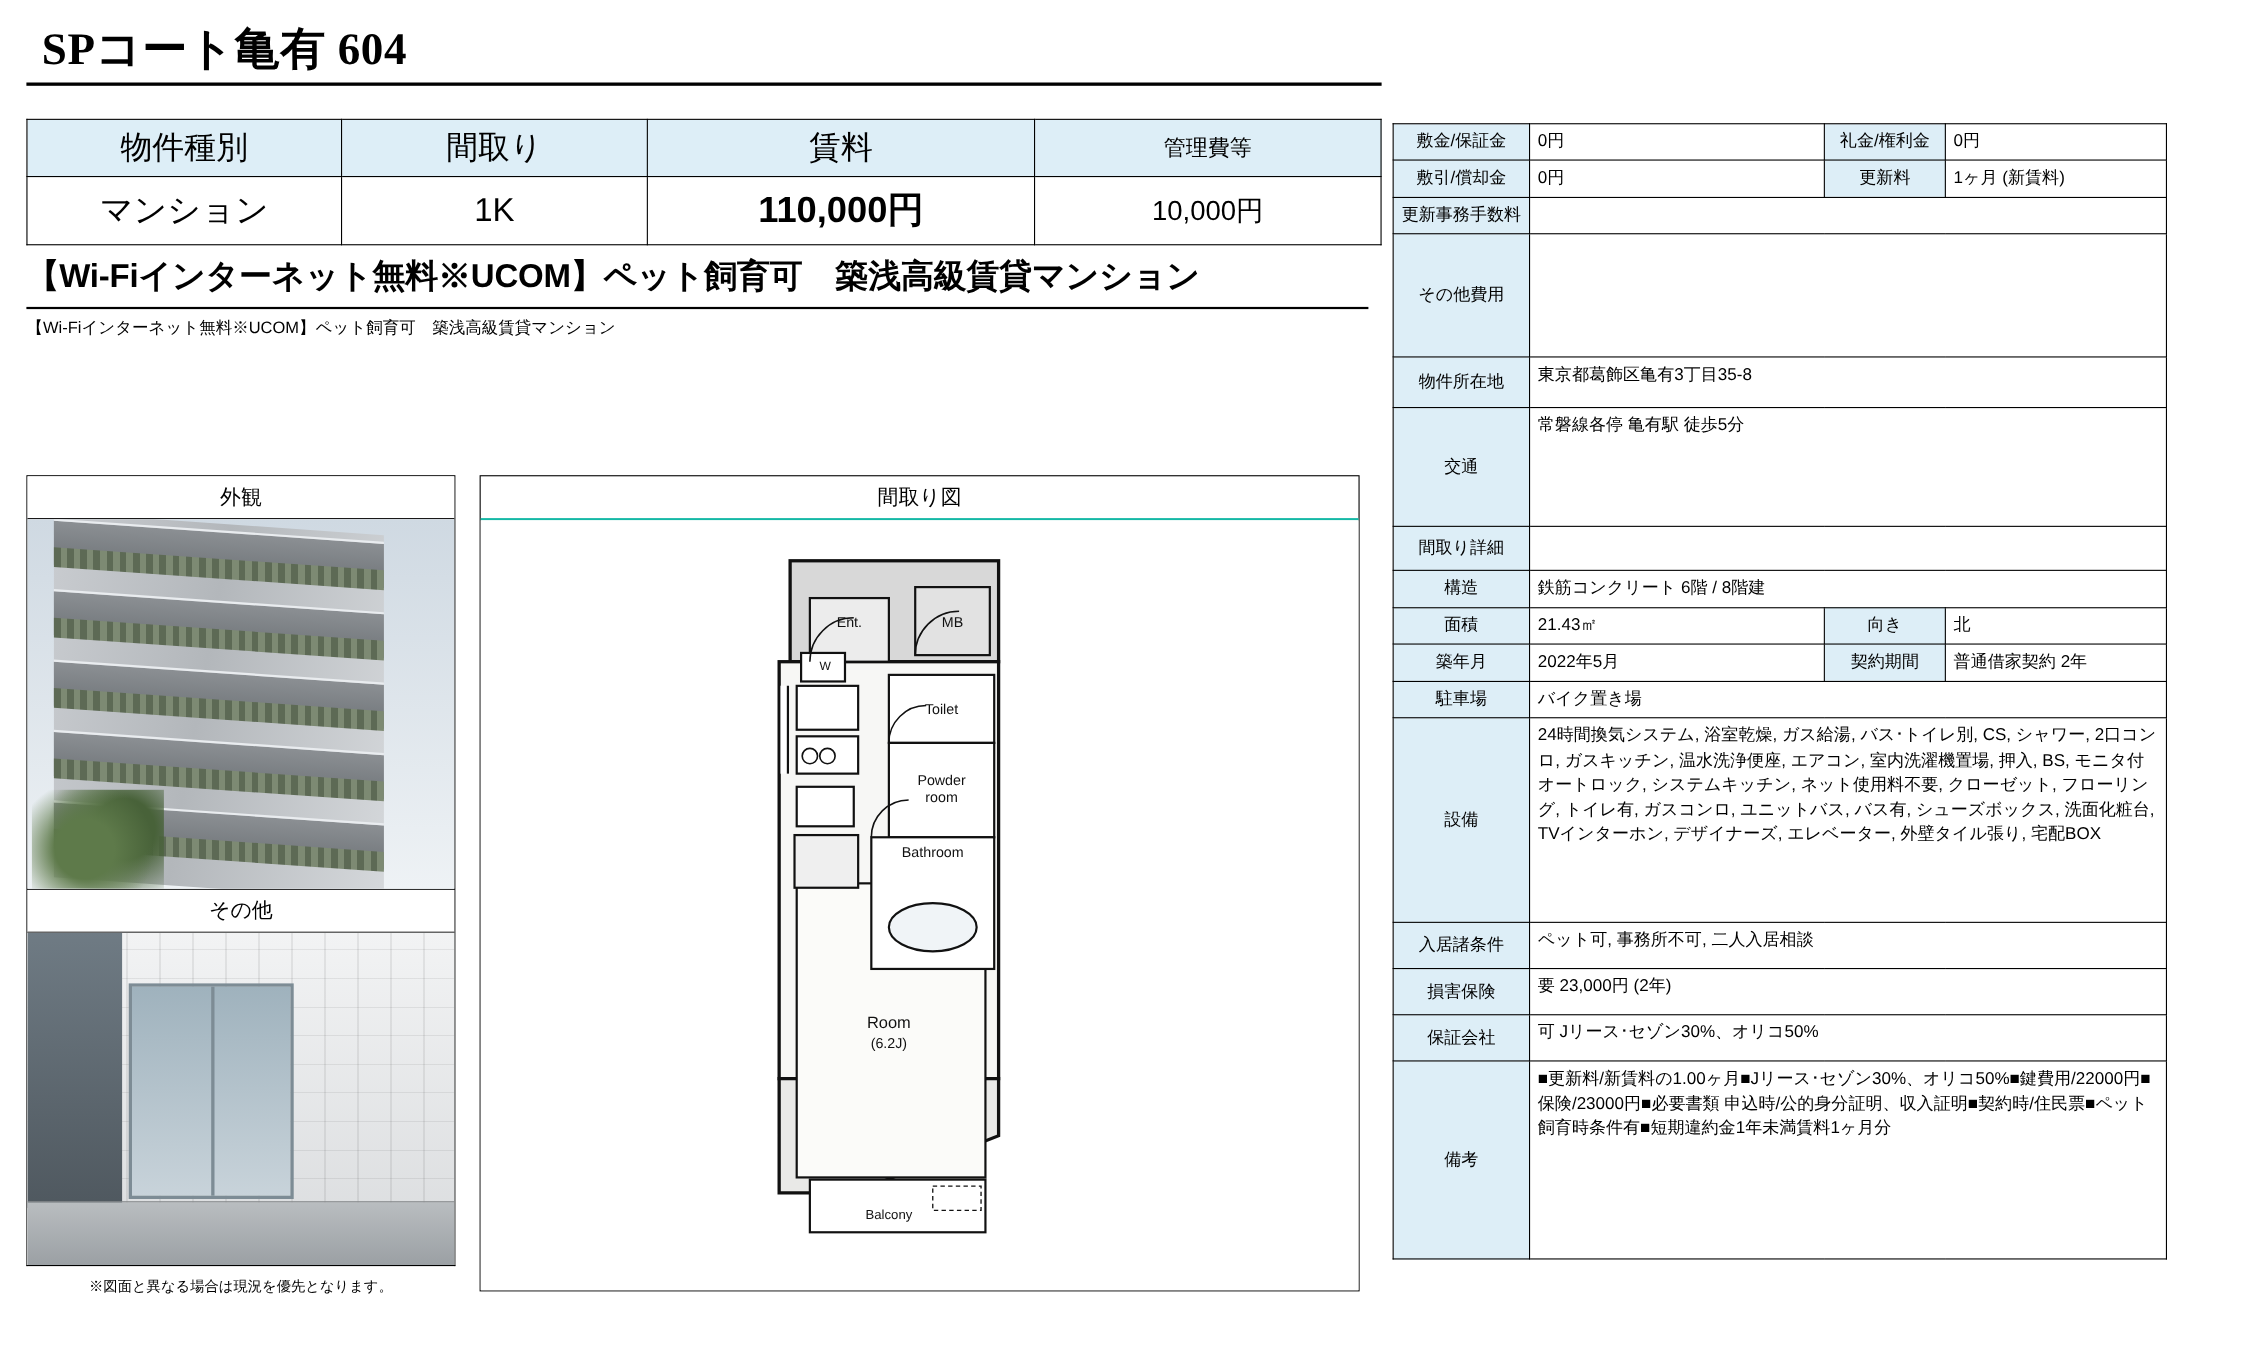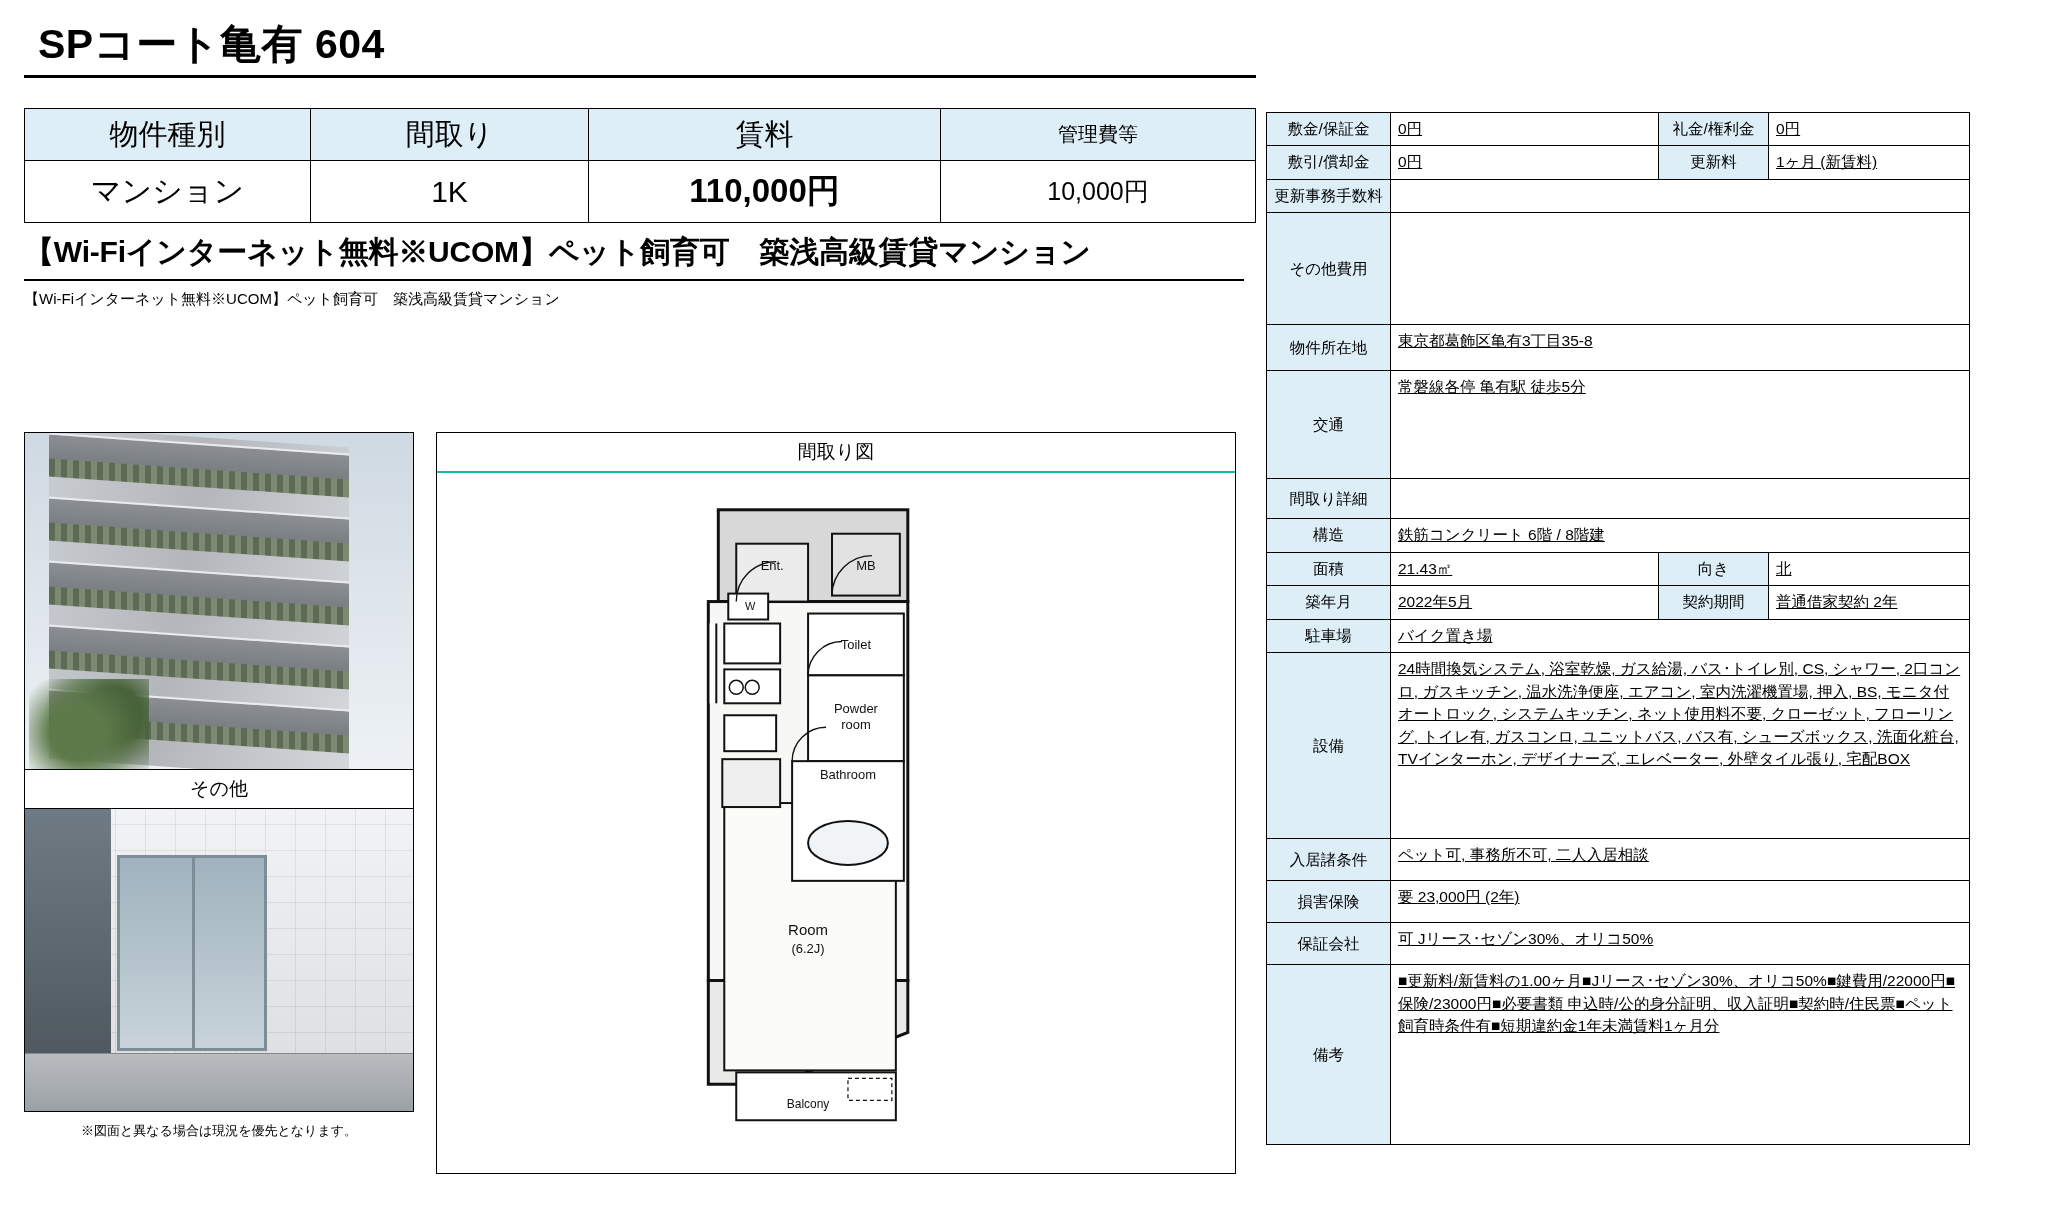--- a/index.html
+++ b/index.html
@@ -19,20 +19,21 @@
     padding: 18px 24px;
   }
 
   
   .title-row {
     display: flex;
     align-items: flex-end;
     border-bottom: 3px solid #000;
     padding: 6px 0 10px 14px;
     width: 1232px;
+    font-family: Liberation Serif, serif;
   }
   .title-row .title {
     font-size: 41px;
     font-weight: bold;
     letter-spacing: 0.5px;
     line-height: 1;
   }
 
   
   .left-col {
@@ -155,21 +156,21 @@
     vertical-align: middle;
     width: 124px;
   }
   table.detail td.lbl2 {
     background: #ddeef7;
     text-align: center;
     vertical-align: middle;
     width: 110px;
     margin-top: 28px;
   }
-  table.detail td.val { background: #fff; text-decoration: underline; }
+  table.detail td.val { background: #fff; }
   td.tall-1 { height: 86px; }
   .equip { line-height: 1.5; }
 
   
   .bld-sky { position:absolute; inset:0; background:linear-gradient(#cfd9e2,#eef2f5); }
   .bld-body {
     position:absolute; left:24px; top:4px; width:300px; height:332px;
     background:linear-gradient(100deg,#c9ccd0,#b3b7bb 45%,#d5d8db);
     transform: skewY(4deg);
   }
@@ -247,20 +248,21 @@
 
     <div class="catch">【Wi-Fiインターネット無料※UCOM】ペット飼育可　築浅高級賃貸マンション</div>
     <div class="catch-sub">【Wi-Fiインターネット無料※UCOM】ペット飼育可　築浅高級賃貸マンション</div>
   </div>
 
   <div class="media">
     <div class="media-inner">
 
       <div class="photos">
         <div class="photo-box">
+          <div class="photo-caption">外観</div>
           <div class="photo-img exterior">
             <div class="bld-sky"></div>
             <div class="bld-body">
               <div class="bld-floor" style="top:6px">
                   <div class="bld-rail"></div>
                 </div>
               <div class="bld-floor" style="top:70px">
                   <div class="bld-rail"></div>
                 </div>
               <div class="bld-floor" style="top:134px">

